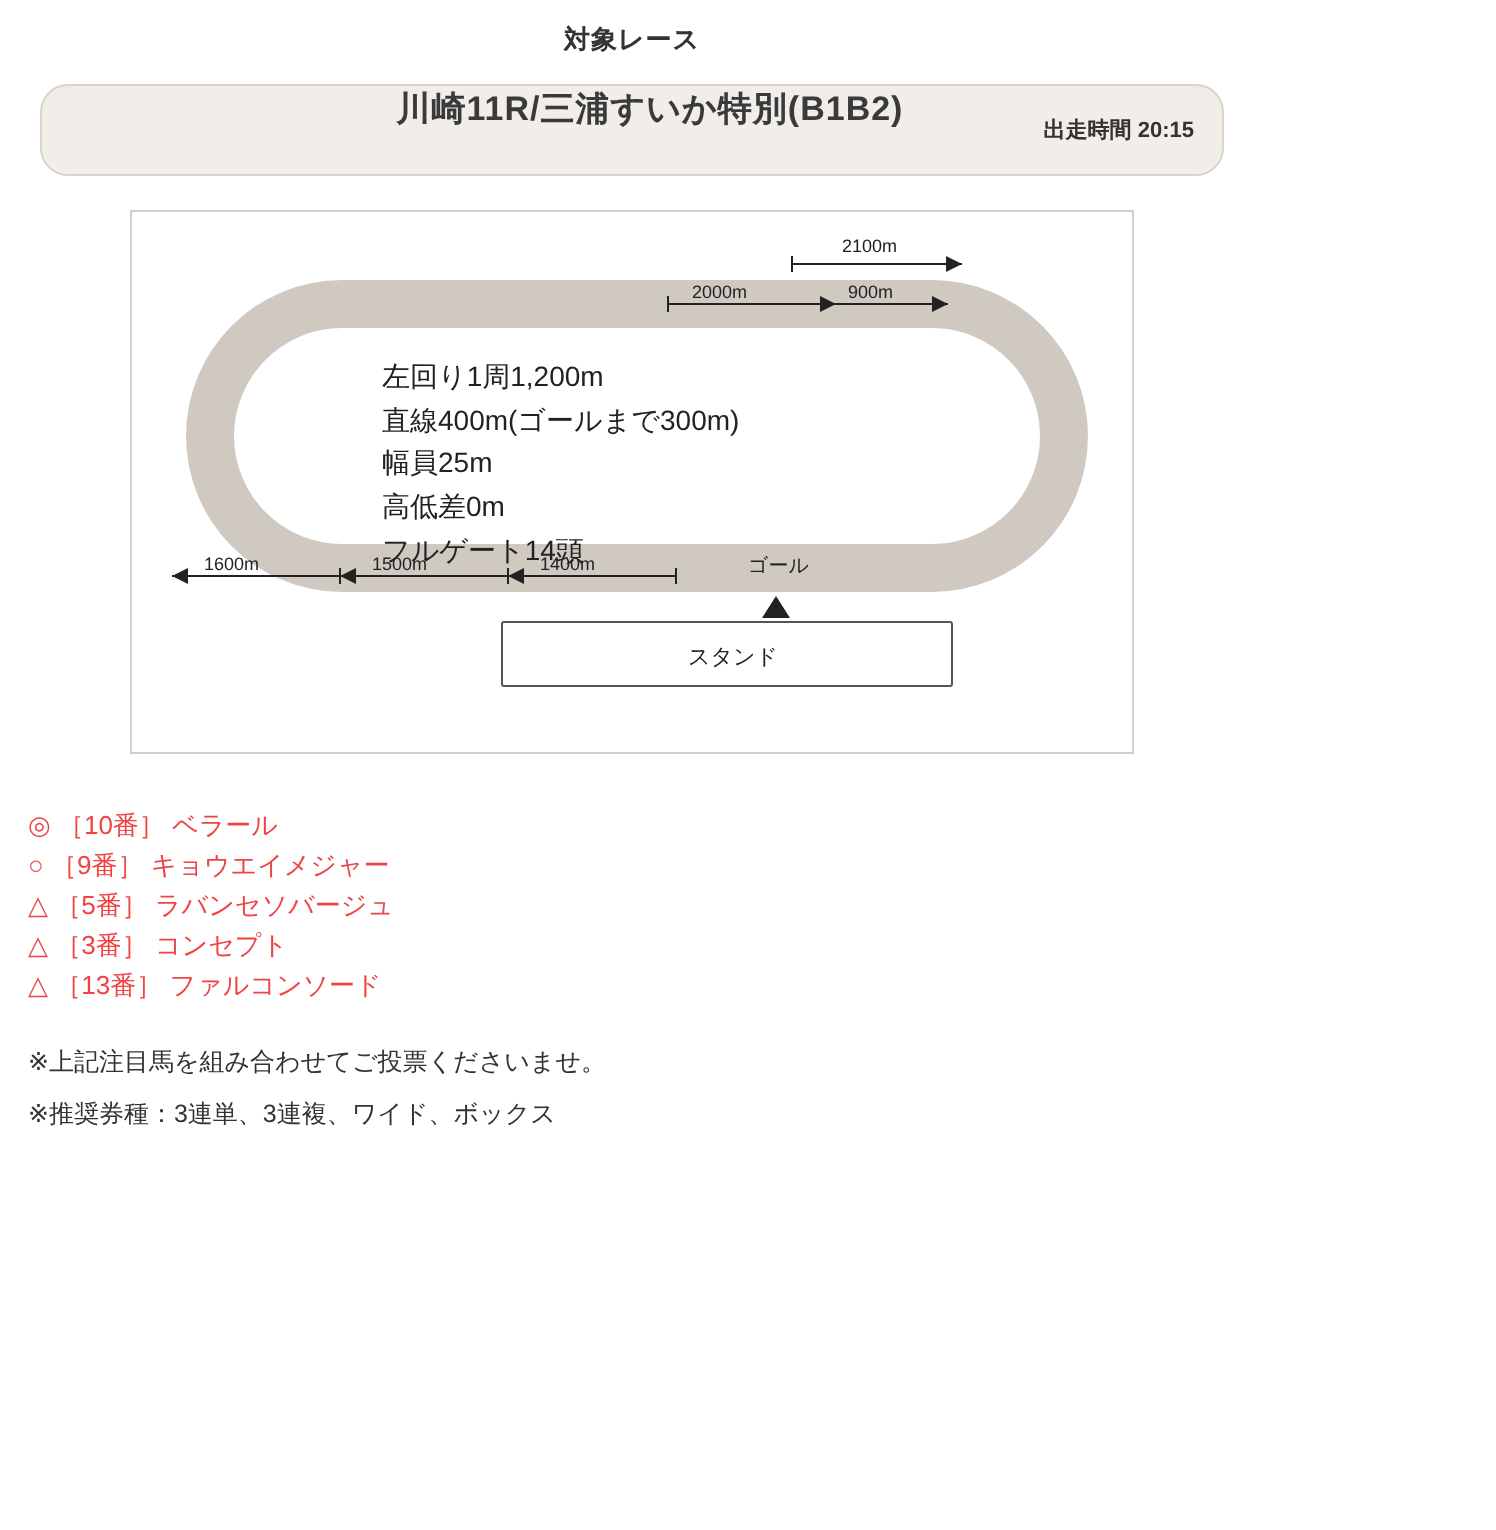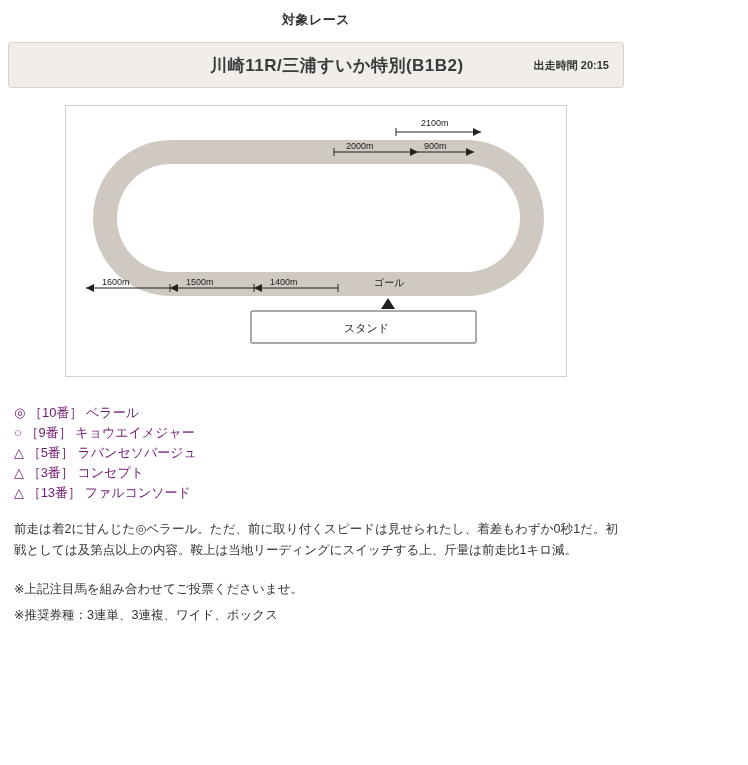--- a/index.html
+++ b/index.html
@@ -26,25 +26,24 @@
     color: #333;
     padding-top: 11px;
     letter-spacing: 0.5px;
   }
   .race-bar {
     margin: 13px auto 0 auto;
     width: 590px;
     height: 44px;
     background: #f1eeea;
     border: 1px solid #d9d3cb;
-    border-radius: 3px;
+    border-radius: 14px;
     position: relative;
     display: flex;
-    align-items: center;
-    padding-left: 24px;
+    align-items: flex-start;
   }
   .race-title {
     width: 100%;
     text-align: center;
     font-size: 17px;
     font-weight: bold;
     color: #3a3a3a;
     letter-spacing: 0.5px;
     padding-left: 18px;
     box-sizing: border-box;
@@ -81,21 +80,21 @@
     color: #222;
     font-weight: normal;
   }
   .course-info div { white-space: nowrap; }
 
   
   .marks {
     margin: 26px 0 0 14px;
     font-size: 13px;
     line-height: 1.53;
-    color: #701a75;
+    color: #ef4444;
   }
   .mark-row { white-space: nowrap; }
 
   
   .para {
     margin: 17px 14px 0 14px;
     font-size: 12.5px;
     line-height: 1.62;
     color: #333;
     text-align: justify;
@@ -201,20 +200,27 @@
         <text class="goal-label" x="308" y="180">ゴール</text>
         <polygon points="322,192 315,203 329,203" fill="#222"></polygon>
       </g>
 
       <g>
         <rect class="stand-box" x="185" y="205" width="225" height="32" rx="1"></rect>
         <text class="stand-text" x="278" y="226">スタンド</text>
       </g>
     </svg>
 
+    <div class="course-info">
+      <div>左回り1周1,200m</div>
+      <div>直線400m(ゴールまで300m)</div>
+      <div>幅員25m</div>
+      <div>高低差0m</div>
+      <div>フルゲート14頭</div>
+    </div>
   </div>
 
   <div class="marks">
     <div class="mark-row">
       <span>◎</span>
       <span>［10番］</span>
       <span>ベラール</span>
     </div>
     <div class="mark-row">
       <span>○</span>
@@ -231,19 +237,18 @@
       <span>［3番］</span>
       <span>コンセプト</span>
     </div>
     <div class="mark-row">
       <span>△</span>
       <span>［13番］</span>
       <span>ファルコンソード</span>
     </div>
   </div>
 
-  <p class="para">前走は着2に甘んじた◎ベラール。ただ、前に取り付くスピードは見せられたし、着差もわずか0秒1だ。初戦としては及第点以上の内容。鞍上は当地リーディングにスイッチする上、斤量は前走比1キロ減。</p>
 
   <div class="note">※上記注目馬を組み合わせてご投票くださいませ。</div>
   <div class="note">※推奨券種：3連単、3連複、ワイド、ボックス</div>
 
   <div class="bottom-pad"></div>
 </div>
 
 </body></html>

